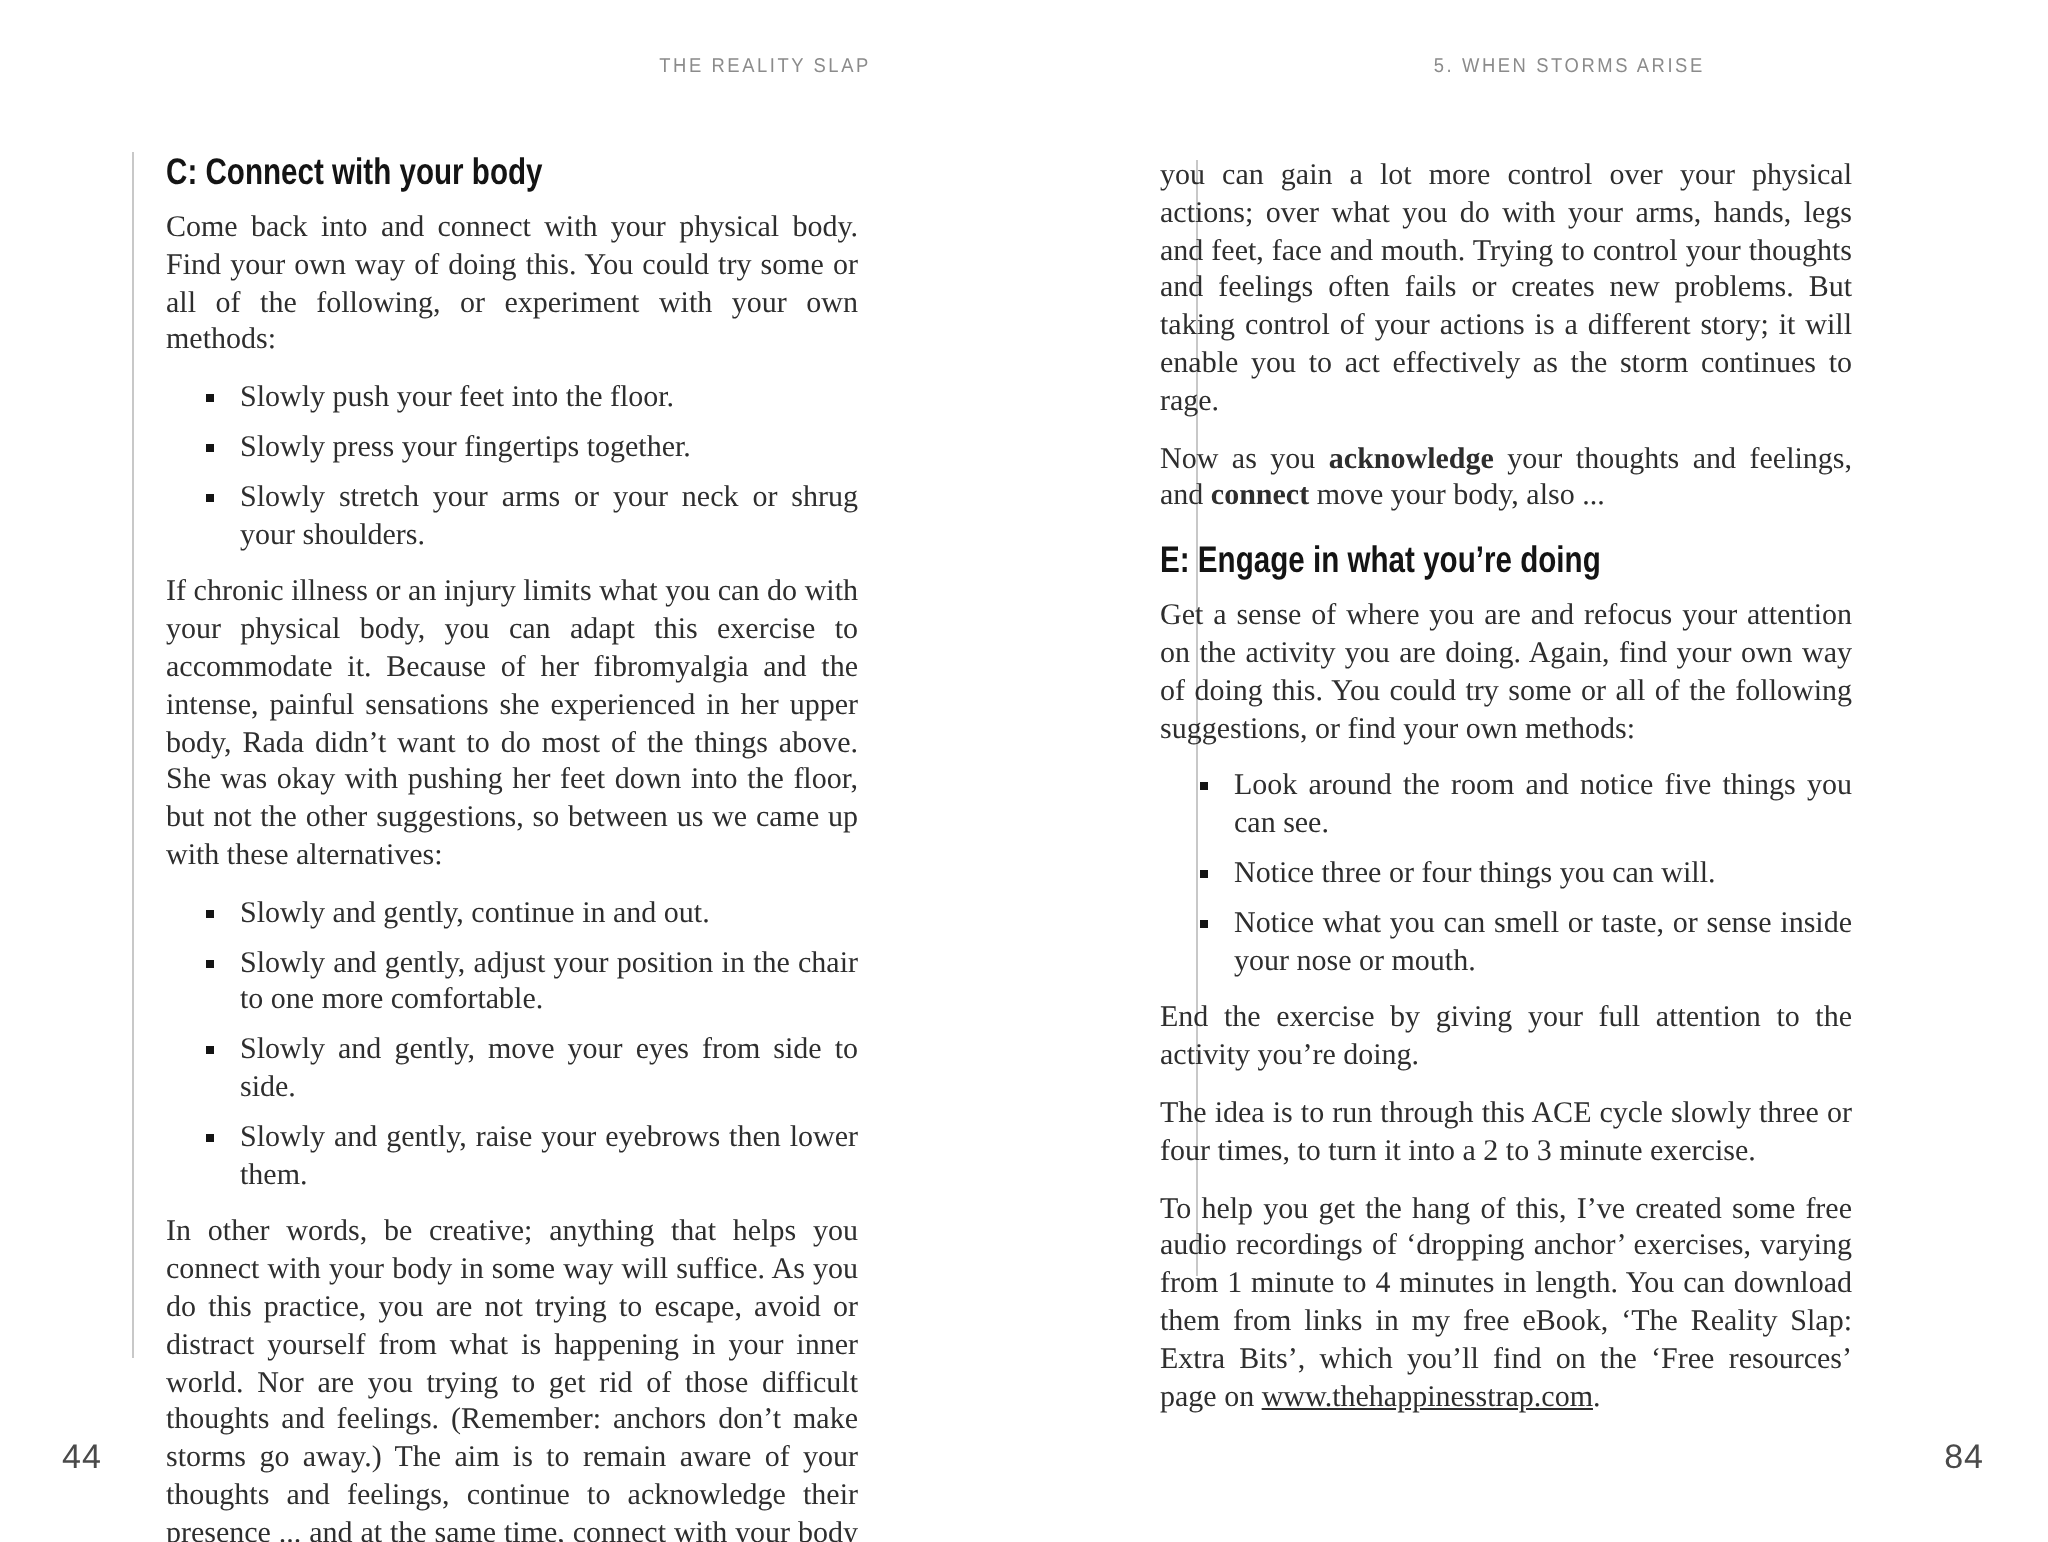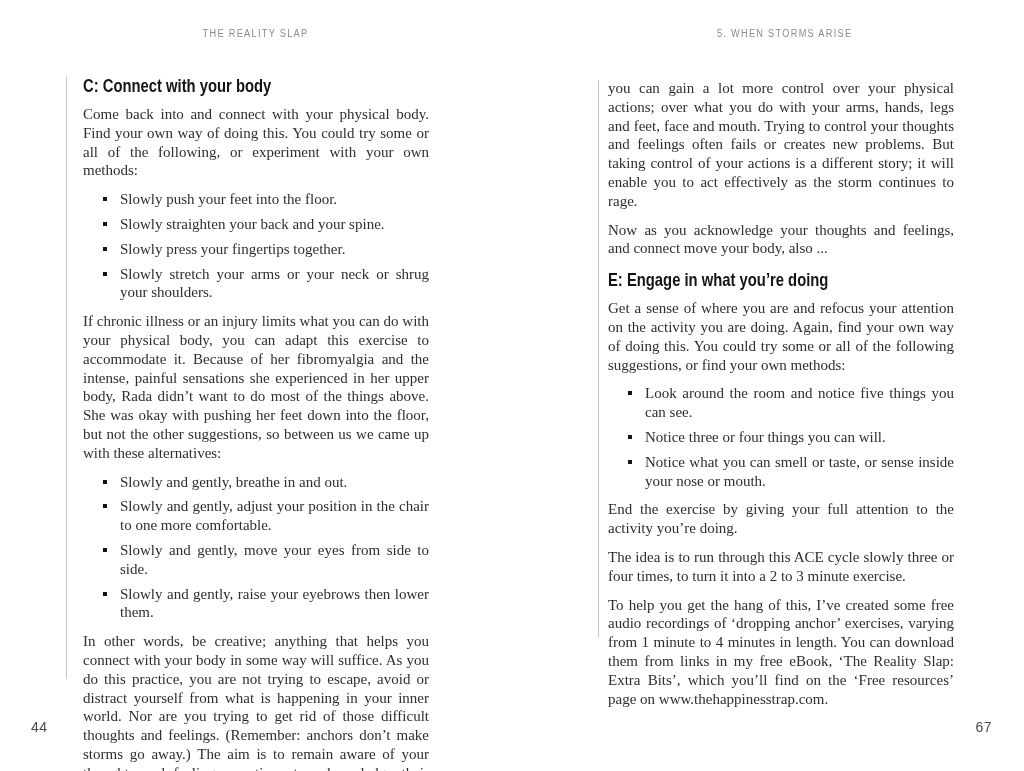--- a/index.html
+++ b/index.html
@@ -14,60 +14,60 @@
   body{
     width:1024px;height:771px;position:relative;overflow:hidden;
     background:var(--bg);
     font-family:"Liberation Serif","DejaVu Serif",serif;
   }
   .running-header{
     position:absolute;top:28px;width:346px;text-align:center;
     font-family:"Liberation Sans","DejaVu Sans",sans-serif;
     font-size:10px;letter-spacing:1.4px;color:var(--running);
   }
-  .rh-left{left:83px;}
+  .rh-left{left:94px;text-align:right;}
   .rh-right{left:612px;text-decoration:underline;}
   .cond{display:inline-block;transform:scaleX(0.92);transform-origin:center;}
 
   .rule{position:absolute;width:1px;background:var(--rule);}
   .rule-left{left:66px;top:76px;height:603px;}
   .rule-right{left:598px;top:80px;height:558px;}
 
   .col{
     position:absolute;width:346px;
     font-size:15px;line-height:18.8px;color:var(--body-text);
   }
   .col-left{left:83px;top:74px;}
-  .col-right{left:608px;top:79px;}
+  .col-right{left:580px;top:79px;}
 
   .sec-heading{
     font-family:"Liberation Sans","DejaVu Sans",sans-serif;
     font-weight:700;font-size:18.5px;line-height:23px;color:var(--heading-text);
     margin:0 0 8px;white-space:nowrap;
     transform:scaleX(0.8);transform-origin:left center;
   }
   .sec-heading:not(:first-child){margin-top:5px;}
 
   .para{margin:0 0 10px;text-align:justify;}
   .col .para:last-child{margin-bottom:0;}
 
   .bullets{list-style:none;margin:2px 0 10px;padding:0;}
   .bullets li{position:relative;padding-left:37px;margin-bottom:6px;text-align:justify;}
   .bullets li:last-child{margin-bottom:0;}
   .bullet-marker{
     position:absolute;left:20px;top:7px;width:4px;height:4px;
     background:var(--heading-text);display:inline-block;
   }
-  strong{font-weight:normal;}
-  .link{cursor:pointer;}
+  strong{font-weight:bold;}
+  .link{text-decoration:underline;cursor:pointer;}
 
   .page-num{
     position:absolute;top:719px;
     font-family:"Liberation Sans","DejaVu Sans",sans-serif;
-    font-size:14px;color:var(--pagenum);letter-spacing:0.5px;
+    font-size:17px;color:var(--pagenum);letter-spacing:0.5px;
   }
   .pn-left{left:31px;}
   .pn-right{right:32px;}
 </style>
 </head>
 <body>
 
 <div class="spread">
 
   <div class="running-header rh-left">
@@ -78,27 +78,27 @@
   </div>
 
   <div class="rule rule-left"></div>
   <div class="rule rule-right"></div>
 
   <div class="col col-left">
       <h2 class="sec-heading">C: Connect with your body</h2>
       <p class="para"><span>Come back into and connect with your physical body. Find your own way of doing this. You could try some or all of the following, or experiment with your own methods:</span></p>
       <ul class="bullets">
         <li><span class="bullet-marker"></span><span class="bullet-text">Slowly push your feet into the floor.</span></li>
-        <li><span class="bullet-marker"></span><span class="bullet-text">Slowly straighten your back and your spine.</span></li>
+        <li><span class="bullet-marker"></span></li>
         <li><span class="bullet-marker"></span><span class="bullet-text">Slowly press your fingertips together.</span></li>
         <li><span class="bullet-marker"></span><span class="bullet-text">Slowly stretch your arms or your neck or shrug your shoulders.</span></li>
       </ul>
       <p class="para"><span>If chronic illness or an injury limits what you can do with your physical body, you can adapt this exercise to accommodate it. Because of her fibromyalgia and the intense, painful sensations she experienced in her upper body, Rada didn’t want to do most of the things above. She was okay with pushing her feet down into the floor, but not the other suggestions, so between us we came up with these alternatives:</span></p>
       <ul class="bullets">
-        <li><span class="bullet-marker"></span><span class="bullet-text">Slowly and gently, breathe in and out.</span></li>
+        <li><span class="bullet-marker"></span><span class="bullet-text">Slowly and gently, continue in and out.</span></li>
         <li><span class="bullet-marker"></span><span class="bullet-text">Slowly and gently, adjust your position in the chair to one more comfortable.</span></li>
         <li><span class="bullet-marker"></span><span class="bullet-text">Slowly and gently, move your eyes from side to side.</span></li>
         <li><span class="bullet-marker"></span><span class="bullet-text">Slowly and gently, raise your eyebrows then lower them.</span></li>
       </ul>
       <p class="para"><span>In other words, be creative; anything that helps you connect with your body in some way will suffice. As you do this practice, you are not trying to escape, avoid or distract yourself from what is happening in your inner world. Nor are you trying to get rid of those difficult thoughts and feelings. (Remember: anchors don’t make storms go away.) The aim is to remain aware of your thoughts and feelings, continue to acknowledge their presence ... and at the same time, connect with your body and actively move it. Why? So</span></p>
     </div>
   <div class="col col-right">
       <p class="para"><span>you can gain a lot more control over your physical actions; over what you do with your arms, hands, legs and feet, face and mouth. Trying to control your thoughts and feelings often fails or creates new problems. But taking control of your actions is a different story; it will enable you to act effectively as the storm continues to rage.</span></p>
       <p class="para"><span>Now as you </span><strong>acknowledge</strong><span> your thoughts and feelings, and </span><strong>connect</strong><span> move your body, also ...</span></p>
       <h2 class="sec-heading">E: Engage in what you’re doing</h2>
@@ -107,15 +107,15 @@
         <li><span class="bullet-marker"></span><span class="bullet-text">Look around the room and notice five things you can see.</span></li>
         <li><span class="bullet-marker"></span><span class="bullet-text">Notice three or four things you can will.</span></li>
         <li><span class="bullet-marker"></span><span class="bullet-text">Notice what you can smell or taste, or sense inside your nose or mouth.</span></li>
       </ul>
       <p class="para"><span>End the exercise by giving your full attention to the activity you’re doing.</span></p>
       <p class="para"><span>The idea is to run through this ACE cycle slowly three or four times, to turn it into a 2 to 3 minute exercise.</span></p>
       <p class="para"><span>To help you get the hang of this, I’ve created some free audio recordings of ‘dropping anchor’ exercises, varying from 1 minute to 4 minutes in length. You can download them from links in my free eBook, ‘The Reality Slap: Extra Bits’, which you’ll find on the ‘Free resources’ page on </span><span class="link">www.thehappinesstrap.com</span><span>.</span></p>
     </div>
 
   <div class="page-num pn-left">44</div>
-  <div class="page-num pn-right">67</div>
+  <div class="page-num pn-right">84</div>
 
 </div>
 
 </body></html>

